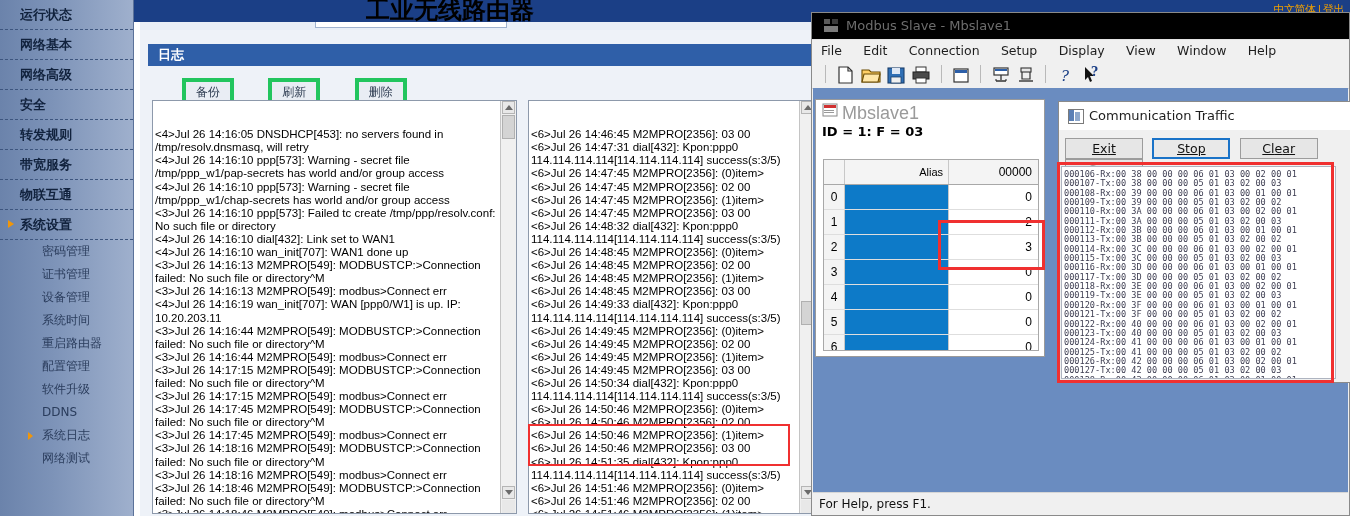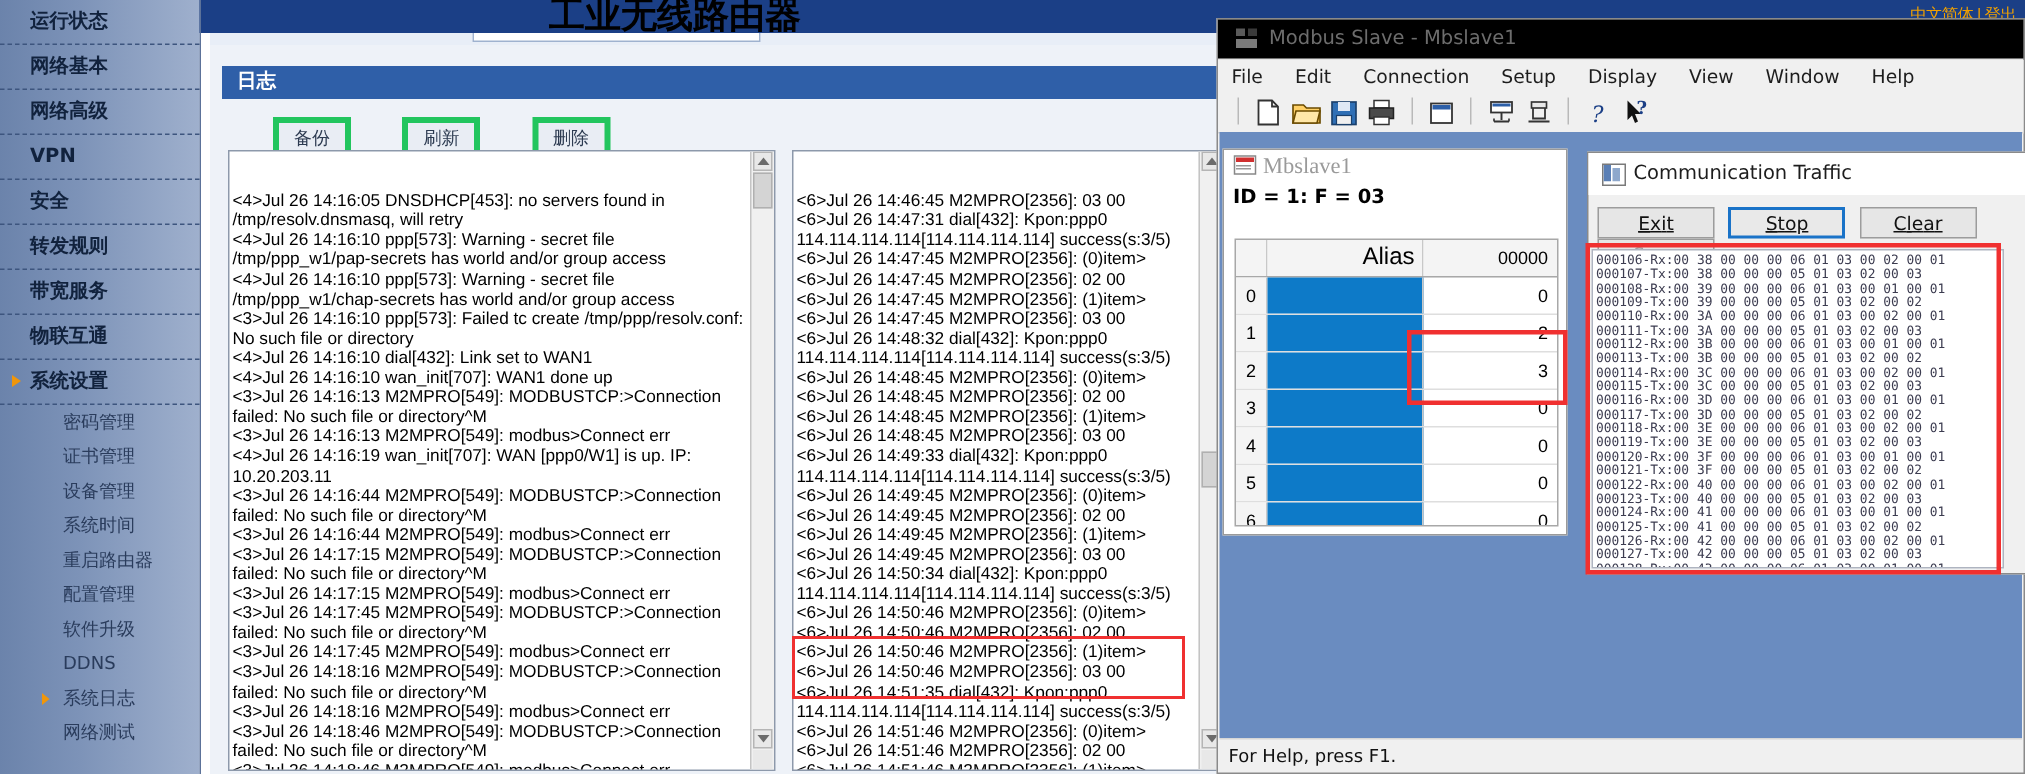--- a/index.html
+++ b/index.html
@@ -90,32 +90,32 @@
   .tsep{display:inline-block;width:1px;height:18px;background:#b9b9b9;margin:3px 5px 0 5px;vertical-align:top;}
   #modbus-client{position:absolute;left:1px;top:75px;right:1px;bottom:23px;background:#6a8cc0;}
   #modbus-status{position:absolute;left:1px;bottom:1px;right:1px;height:22px;background:#f0f0f0;
     border-top:1px solid #d6d6d6;font-size:12px;line-height:22px;padding-left:6px;
     font-family:"DejaVu Sans",sans-serif;color:#111;box-sizing:border-box;}
 
   
   #mbslave-win{position:absolute;left:815px;top:99px;width:230px;height:258px;
     background:#fff;border:1px solid #9a9a9a;box-sizing:border-box;}
   #mbslave-titlebar{height:22px;background:#fff;position:relative;}
-  #mbslave-title{position:absolute;left:26px;top:3px;font-size:15px;color:#9a9a9a;
-    font-family:Liberation Serif, serif;}
+  #mbslave-title{position:absolute;left:26px;top:3px;font-size:18px;color:#9a9a9a;
+    font-family:Liberation Sans, sans-serif;}
   #mbslave-idline{position:absolute;left:6px;top:24px;font-size:13px;font-weight:bold;
     font-family:"DejaVu Sans",sans-serif;color:#000000;}
   #mb-grid{position:absolute;left:7px;top:59px;width:216px;height:192px;
     border:1px solid #a8a8a8;box-sizing:border-box;background:#fff;overflow:hidden;}
   .mb-row{display:flex;height:25px;border-bottom:1px solid #dedede;box-sizing:border-box;}
   .mb-hdr{background:#f4f4f4;border-bottom:1px solid #a8a8a8;font-weight:normal;}
   .mb-c0{width:21px;border-right:1px solid #c8c8c8;box-sizing:border-box;text-align:center;
     line-height:24px;font-size:12px;background:#f4f4f4;}
   .mb-c1{width:104px;border-right:1px solid #c8c8c8;box-sizing:border-box;
-    line-height:24px;font-size:16px;text-align:right;padding-right:5px;background:#0d7ac8;}
+    line-height:24px;font-size:11px;text-align:right;padding-right:5px;background:#0d7ac8;}
   .mb-hdr .mb-c1{background:#f4f4f4;color:#000;}
   .mb-c2{flex:1;line-height:24px;font-size:12px;text-align:right;padding-right:6px;box-sizing:border-box;}
   .mb-hdr .mb-c2{background:#f4f4f4;}
 
   
   #mb-hl{position:absolute;left:938px;top:220px;width:107px;height:50px;
     border:3px solid #f03030;box-sizing:border-box;pointer-events:none;}
 
   
   #ct-win{position:absolute;left:1058px;top:101px;width:296px;height:282px;
@@ -244,22 +244,20 @@
   <div id="router-redbox"></div>
 
   <div id="sidebar">
     <div class="side-main">
       <span>运行状态</span></div>
     <div class="side-main">
       <span>网络基本</span></div>
     <div class="side-main">
       <span>网络高级</span></div>
     <div class="side-main">
-      <span>VPN</span></div>
-    <div class="side-main">
       <span>安全</span></div>
     <div class="side-main">
       <span>转发规则</span></div>
     <div class="side-main">
       <span>带宽服务</span></div>
     <div class="side-main">
       <span>物联互通</span></div>
     <div class="side-main">
       <span class="arrow"></span>
       <span>系统设置</span></div>

